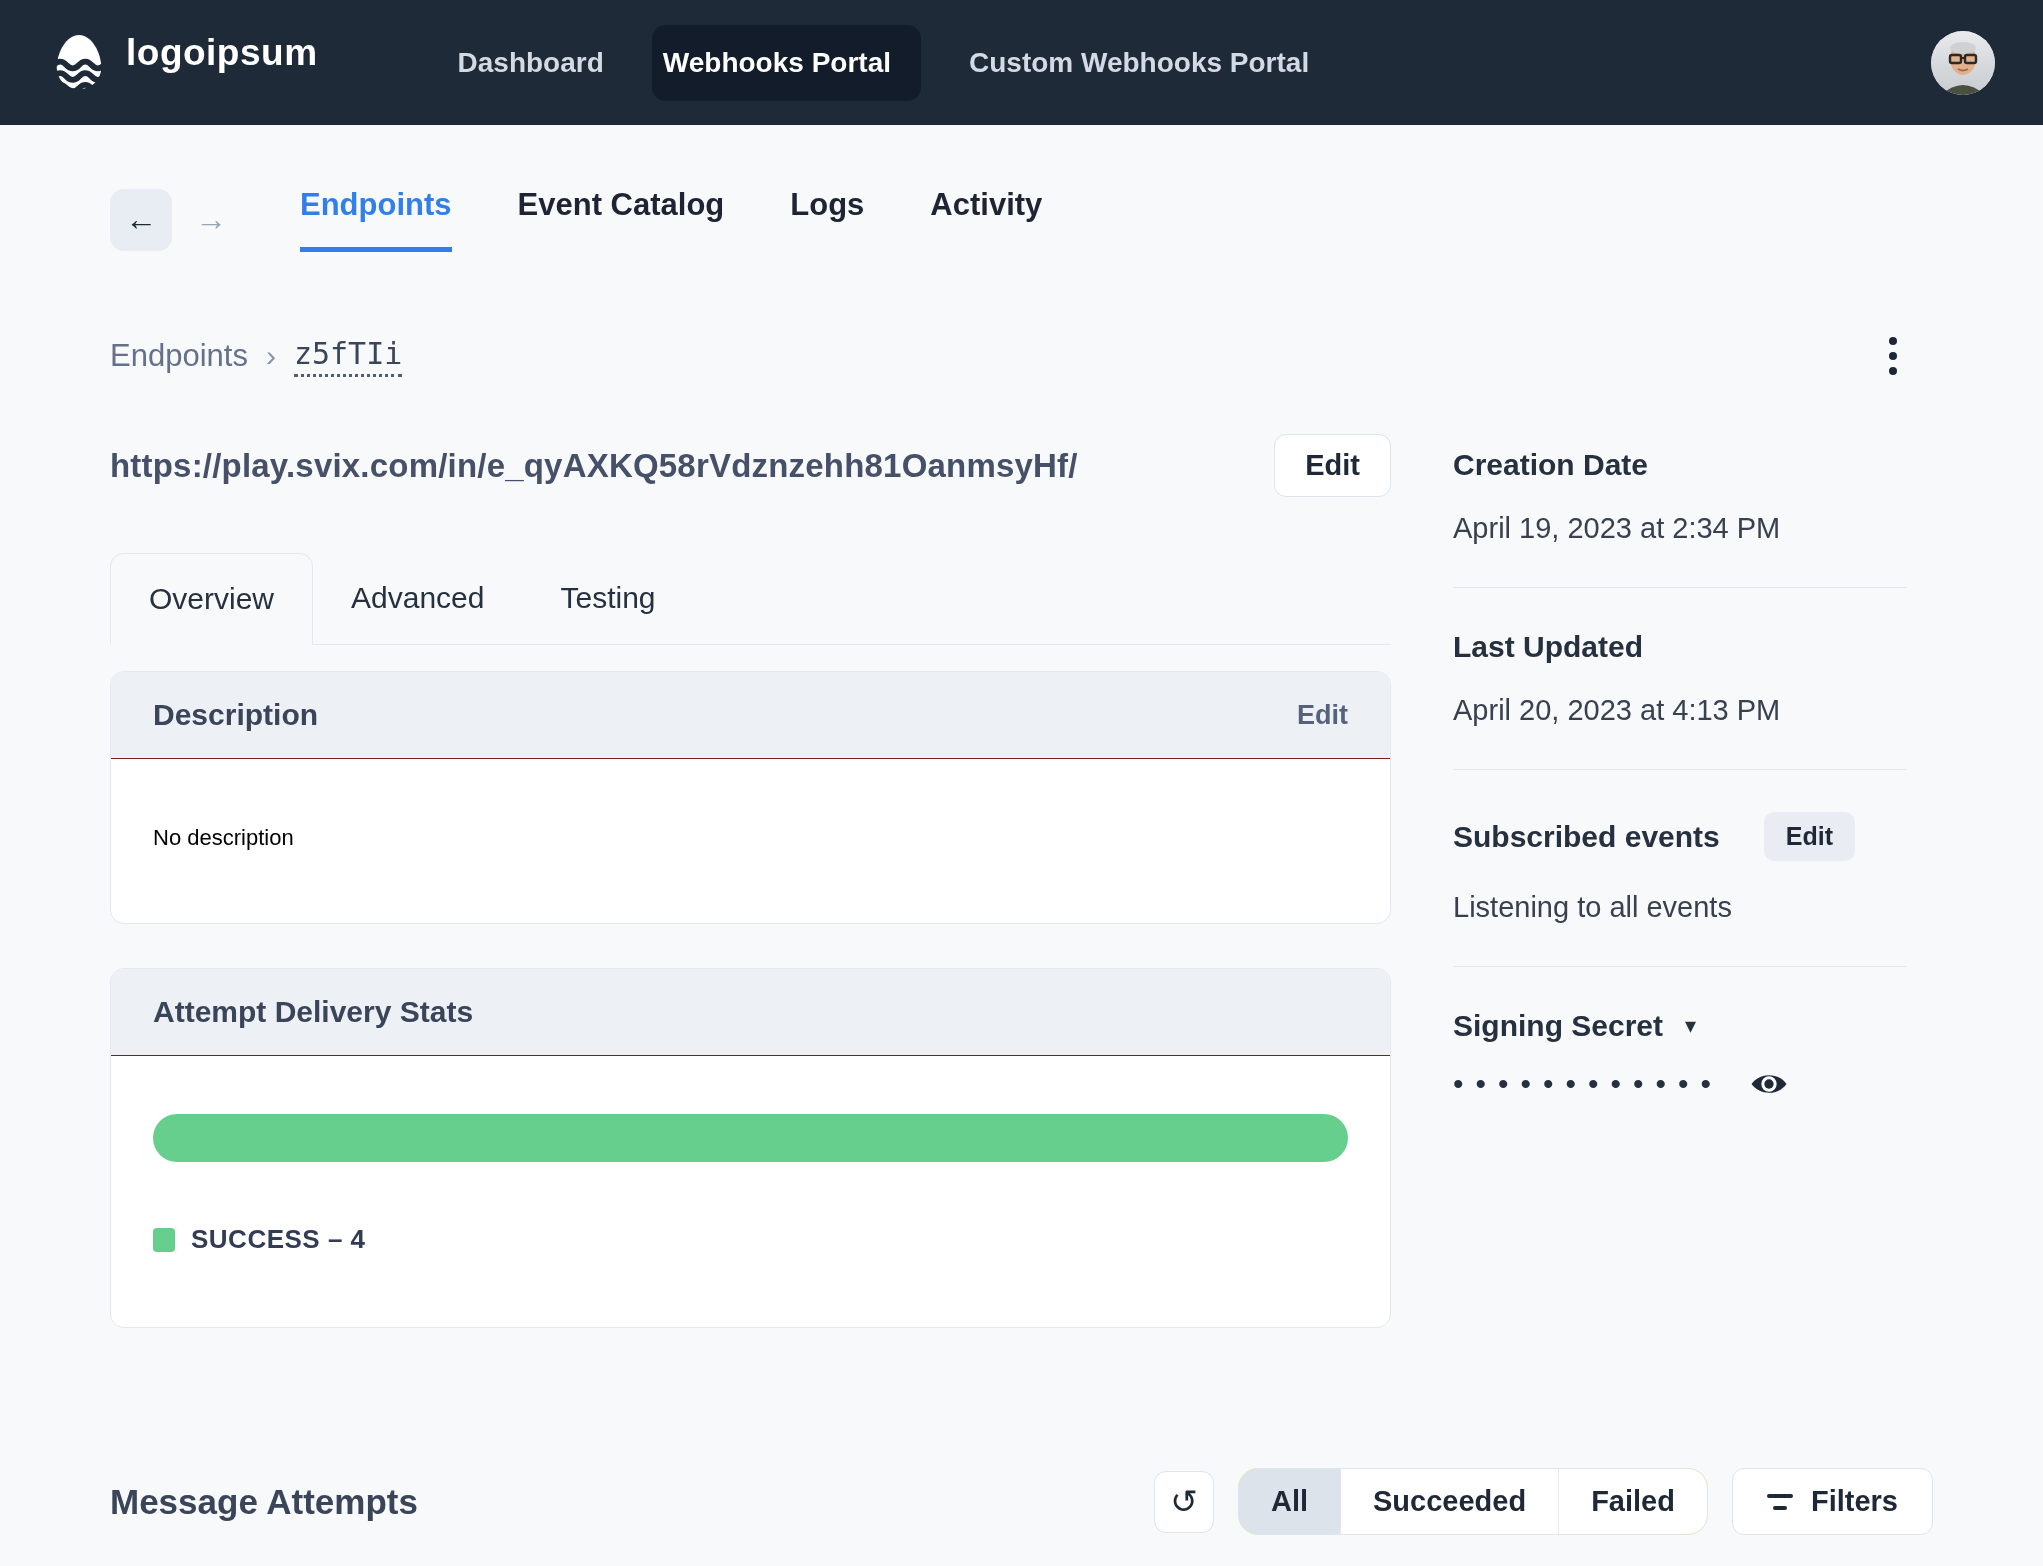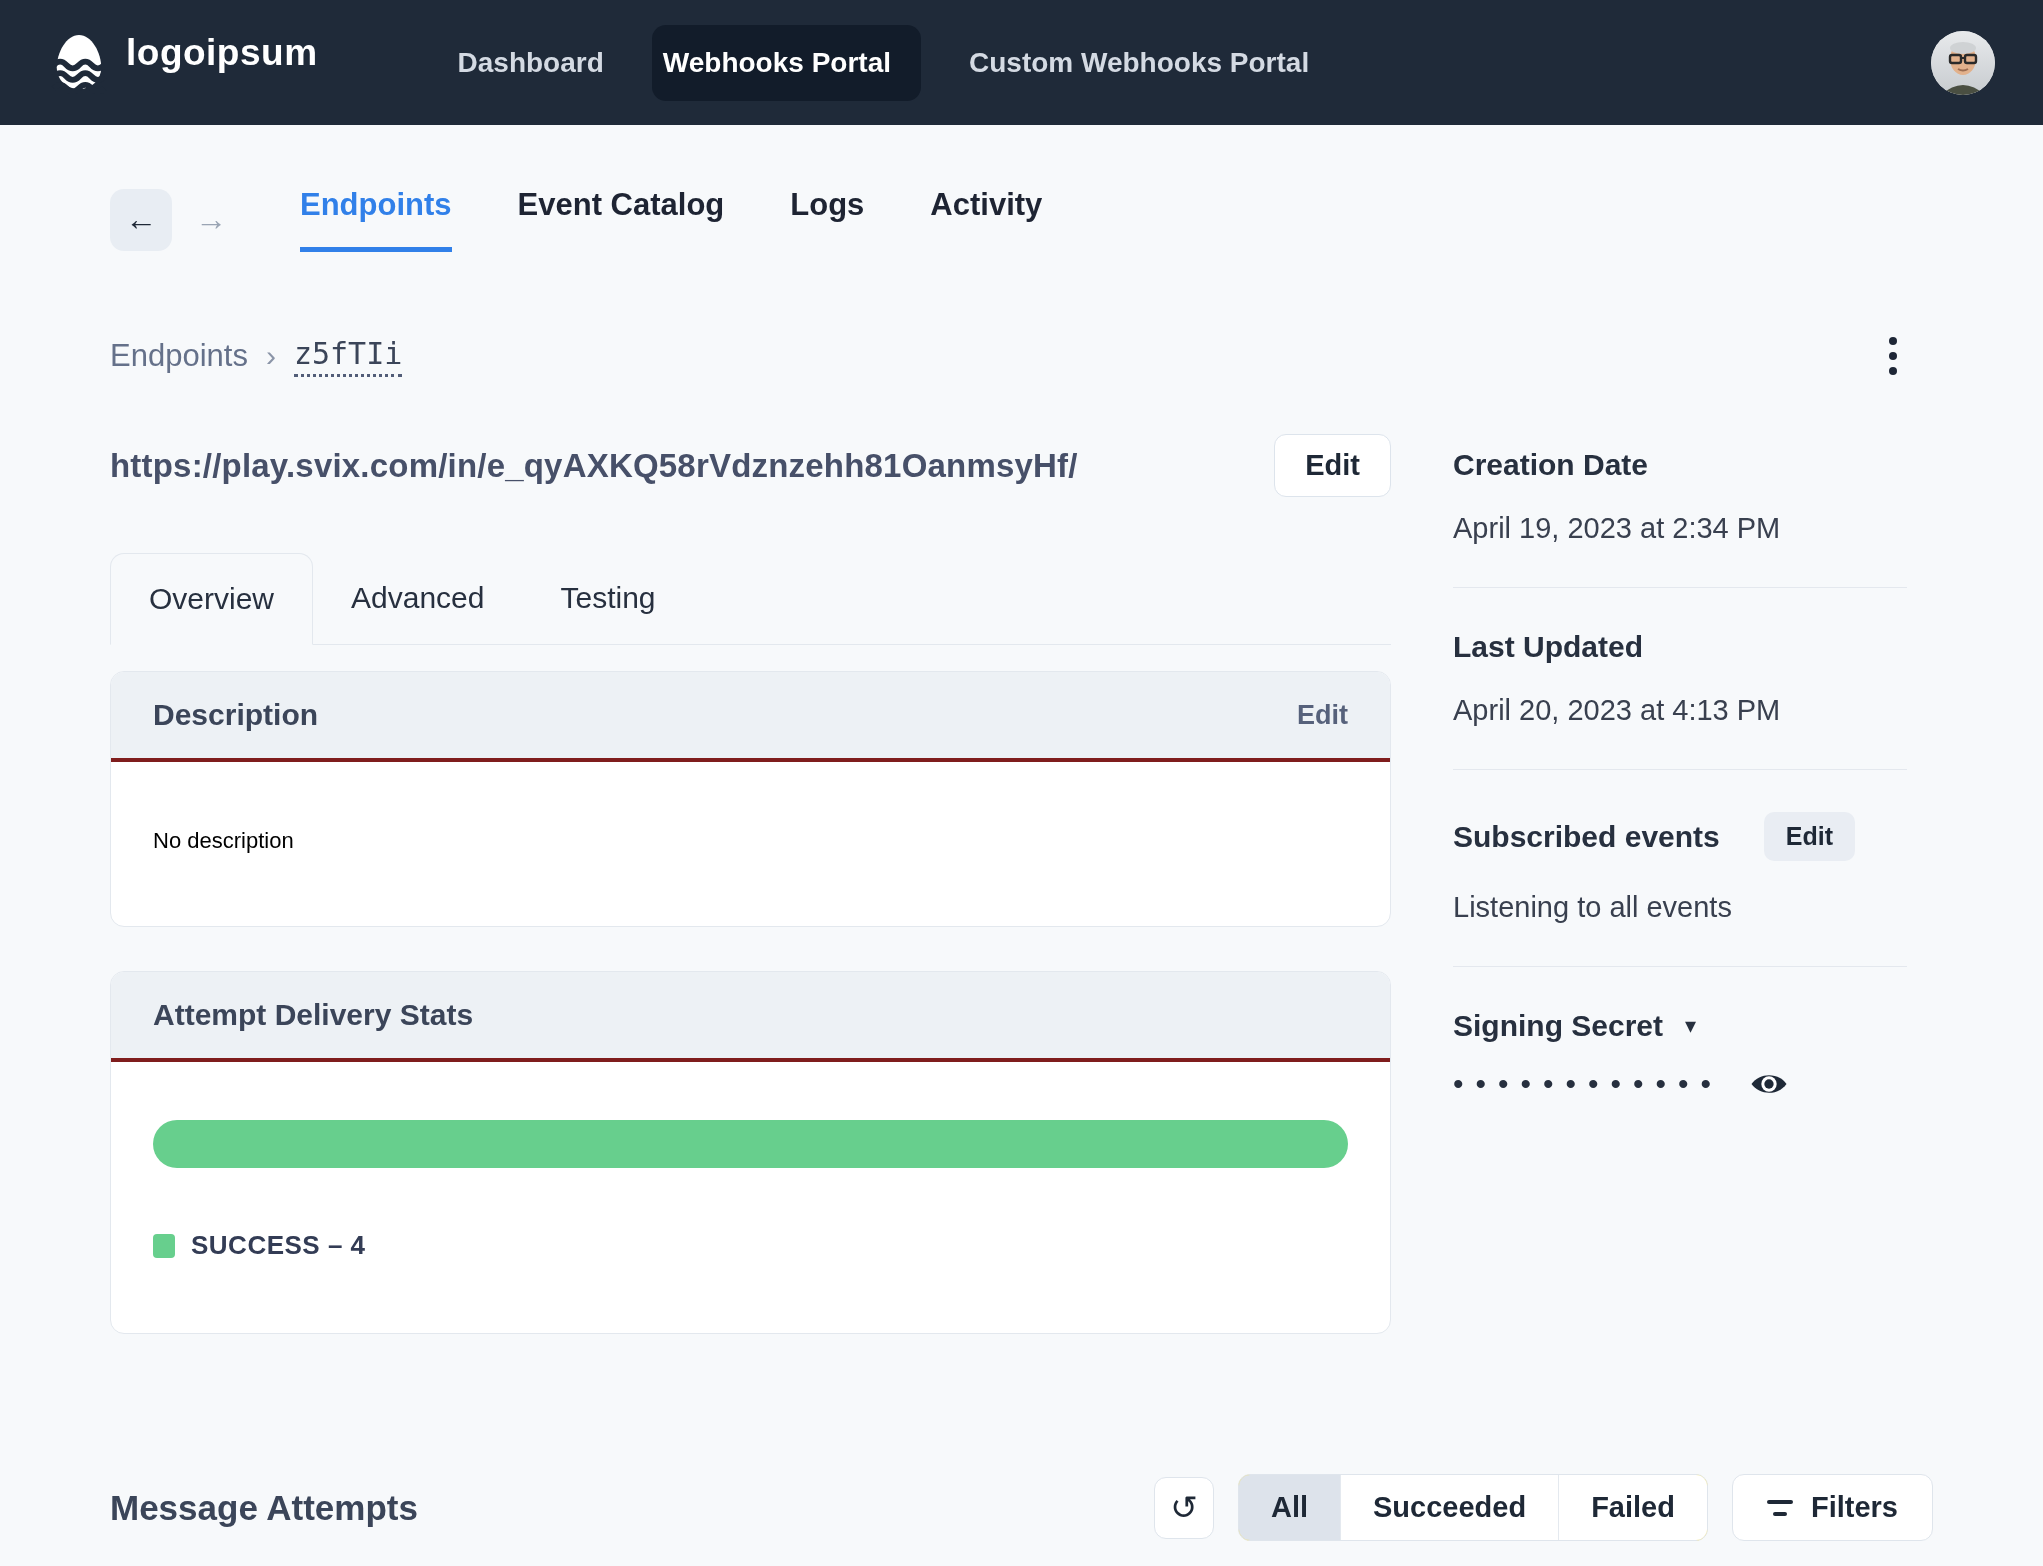--- a/index.html
+++ b/index.html
@@ -71,21 +71,21 @@
     font-size:30px; color:#27303f; padding:28px 38px; cursor:pointer;
   }
   .detail-tab.active{
     border:1px solid #e3e8ee; border-bottom:1px solid #f7f9fb; border-radius:14px 14px 0 0;
     margin-bottom:-1px; font-weight:400;
   }
 
   
   .card{ border:1px solid #e3e8ee; border-radius:14px; background:#fff; overflow:hidden;}
   .card-head{
-    background:#edf1f5; border-bottom:4px solid #7f1d1d; padding:26px 42px;
+    background:#edf1f5; border-bottom:1px solid #7f1d1d; padding:26px 42px;
     display:flex; align-items:center;
   }
   .card-title{ font-size:30px; font-weight:bold; color:#3b4559;}
   .card-edit{ margin-left:auto; font-size:27px; font-weight:bold; color:#56617b; cursor:pointer; background:none;border:none; font-family:"Liberation Sans", sans-serif;}
   .desc-card{ margin-top:26px;}
   .desc-body{ padding:66px 42px 72px; font-size:22px; color:#000000;}
 
   .stats-card{ margin-top:44px;}
   .stats-body{ padding:58px 42px 72px;}
   .stat-bar{ height:48px; border-radius:24px; background:#67cf8d; width:100%;}
@@ -111,21 +111,21 @@
 
   
   .attempts{ margin-top:140px; }
   .attempts-bar{ display:flex; align-items:center;}
   .attempts-title{ font-size:35px; font-weight:bold; color:#3b4559;}
   .attempts-controls{ margin-left:auto; display:flex; align-items:center; gap:24px;}
   .refresh-btn{
     width:60px; height:62px; background:#fff; border:1px solid #dfe5ec; border-radius:12px;
     font-size:33px; color:#1e2836; cursor:pointer; display:flex; align-items:center; justify-content:center;
   }
-  .segmented{ display:flex; border:1px solid #dfe5ec; border-radius:12px; overflow:hidden; background:#fde047;}
+  .segmented{ display:flex; border:1px solid #dfe5ec; border-radius:20px; overflow:hidden; background:#fde047;}
   .segment{
     padding:16px 32px; font-size:29px; font-weight:bold; color:#1e2836; background:#fff;
     border:none; border-right:1px solid #e4e9ef; cursor:pointer; font-family:"Liberation Sans", sans-serif;
   }
   .segment:last-child{ border-right:none;}
   .segment.active{ background:#dde3eb;}
   .filters-btn{
     display:flex; align-items:center; gap:18px; background:#fff; border:1px solid #dfe5ec;
     border-radius:12px; padding:16px 34px; font-size:29px; font-weight:bold; color:#1e2836; cursor:pointer;
     font-family:"Liberation Sans", sans-serif;

